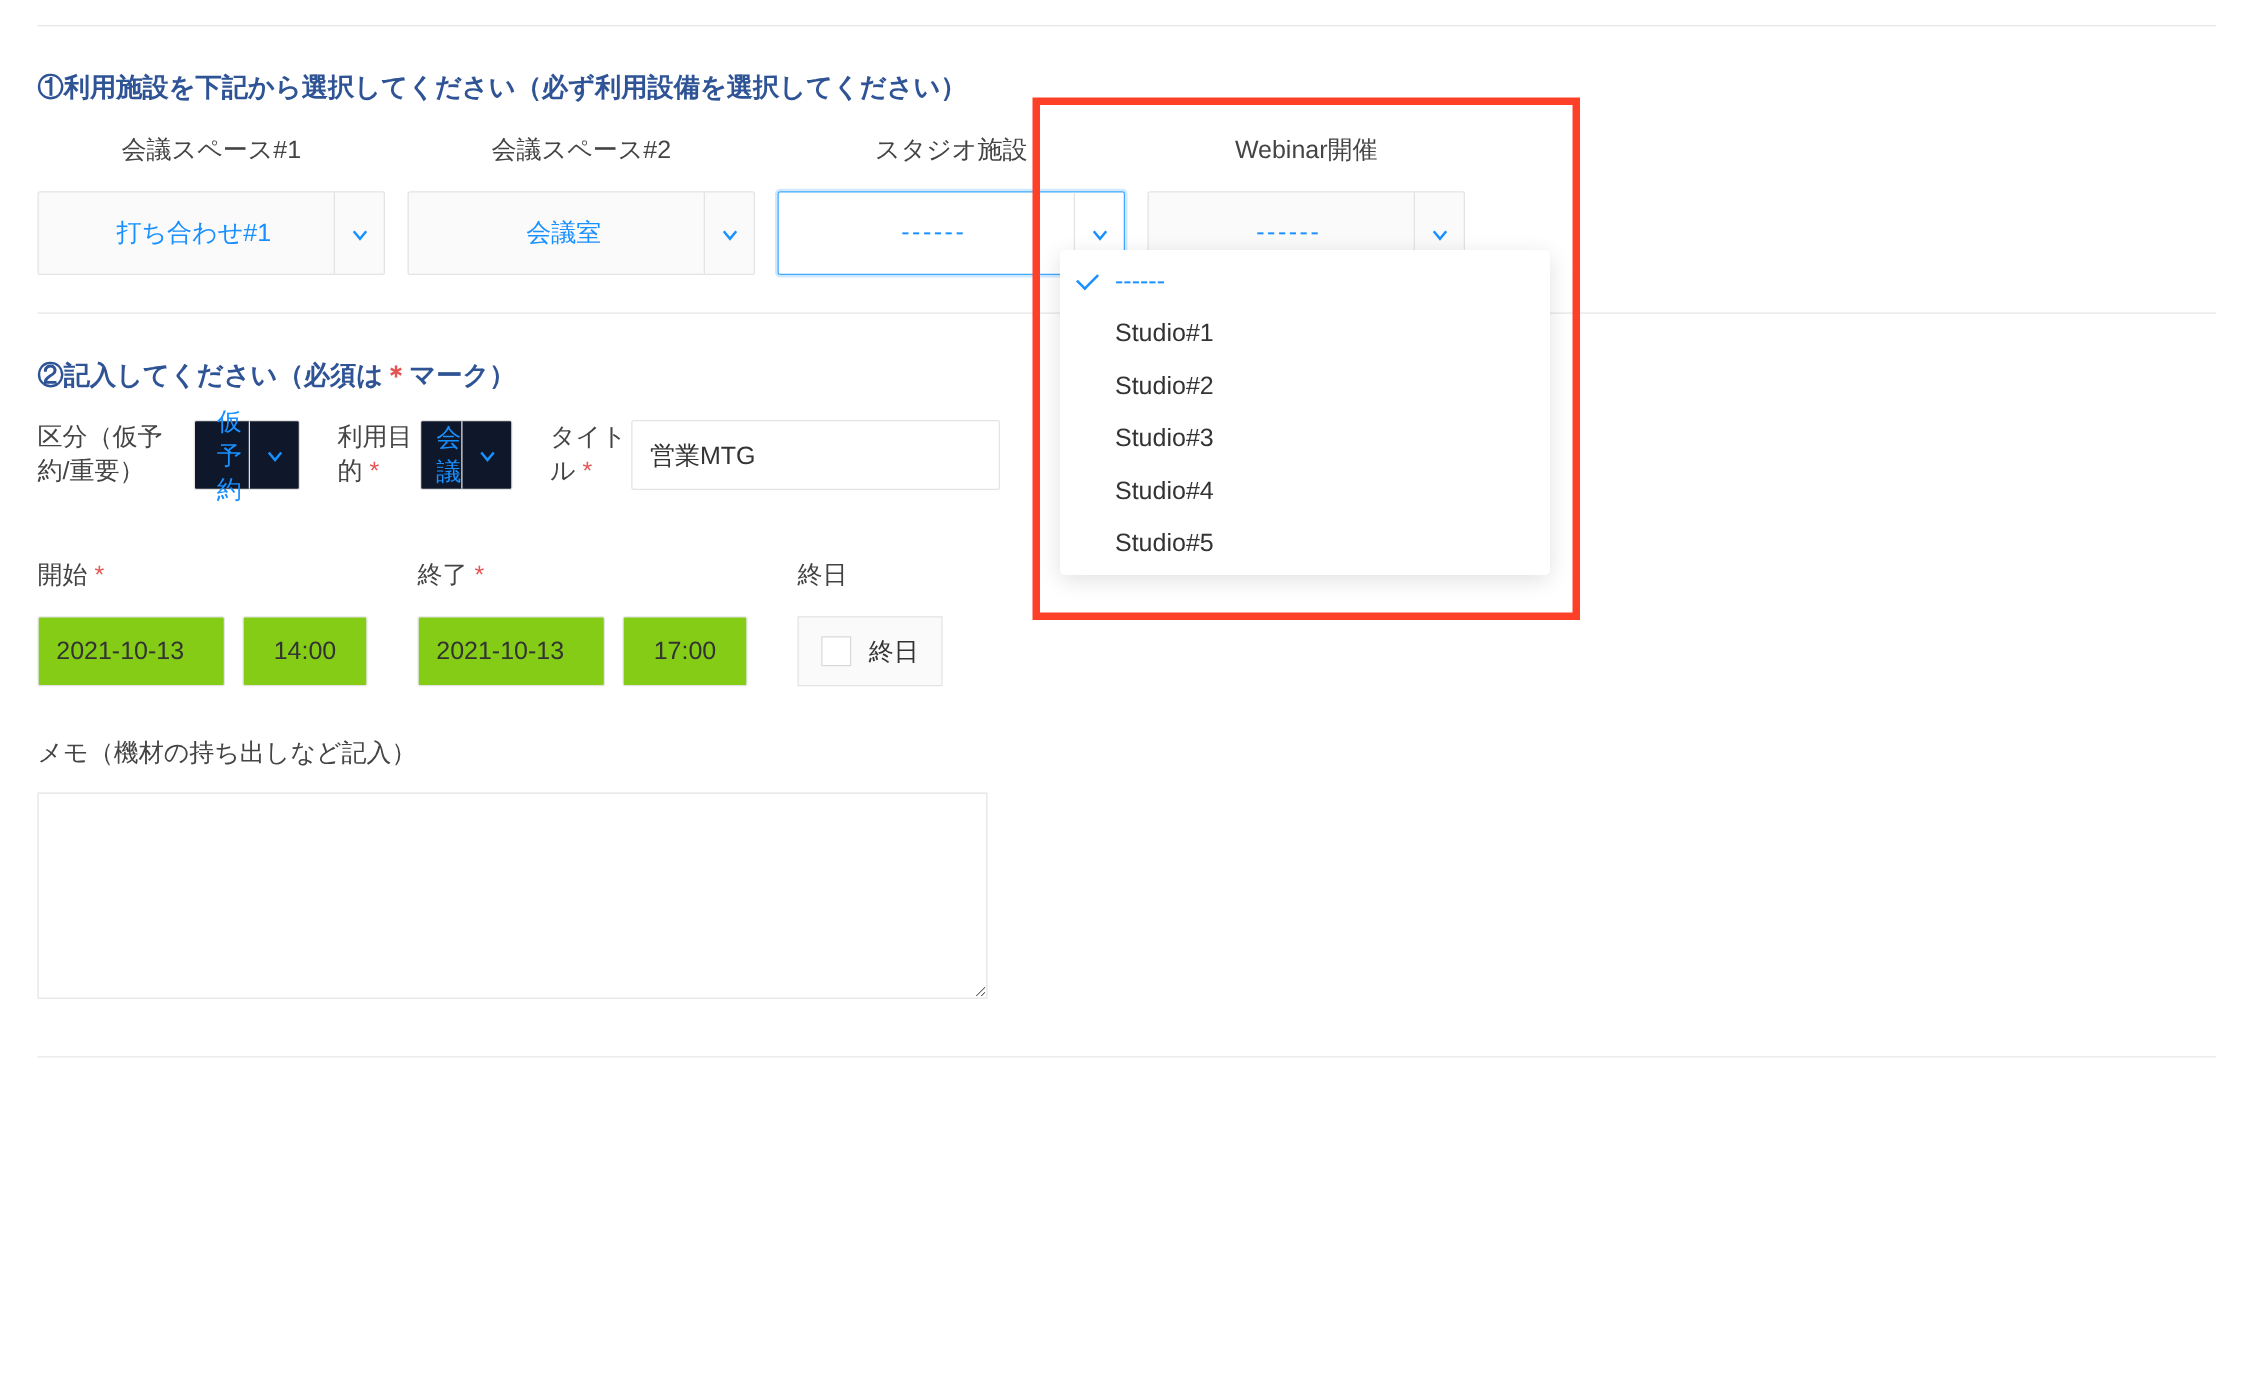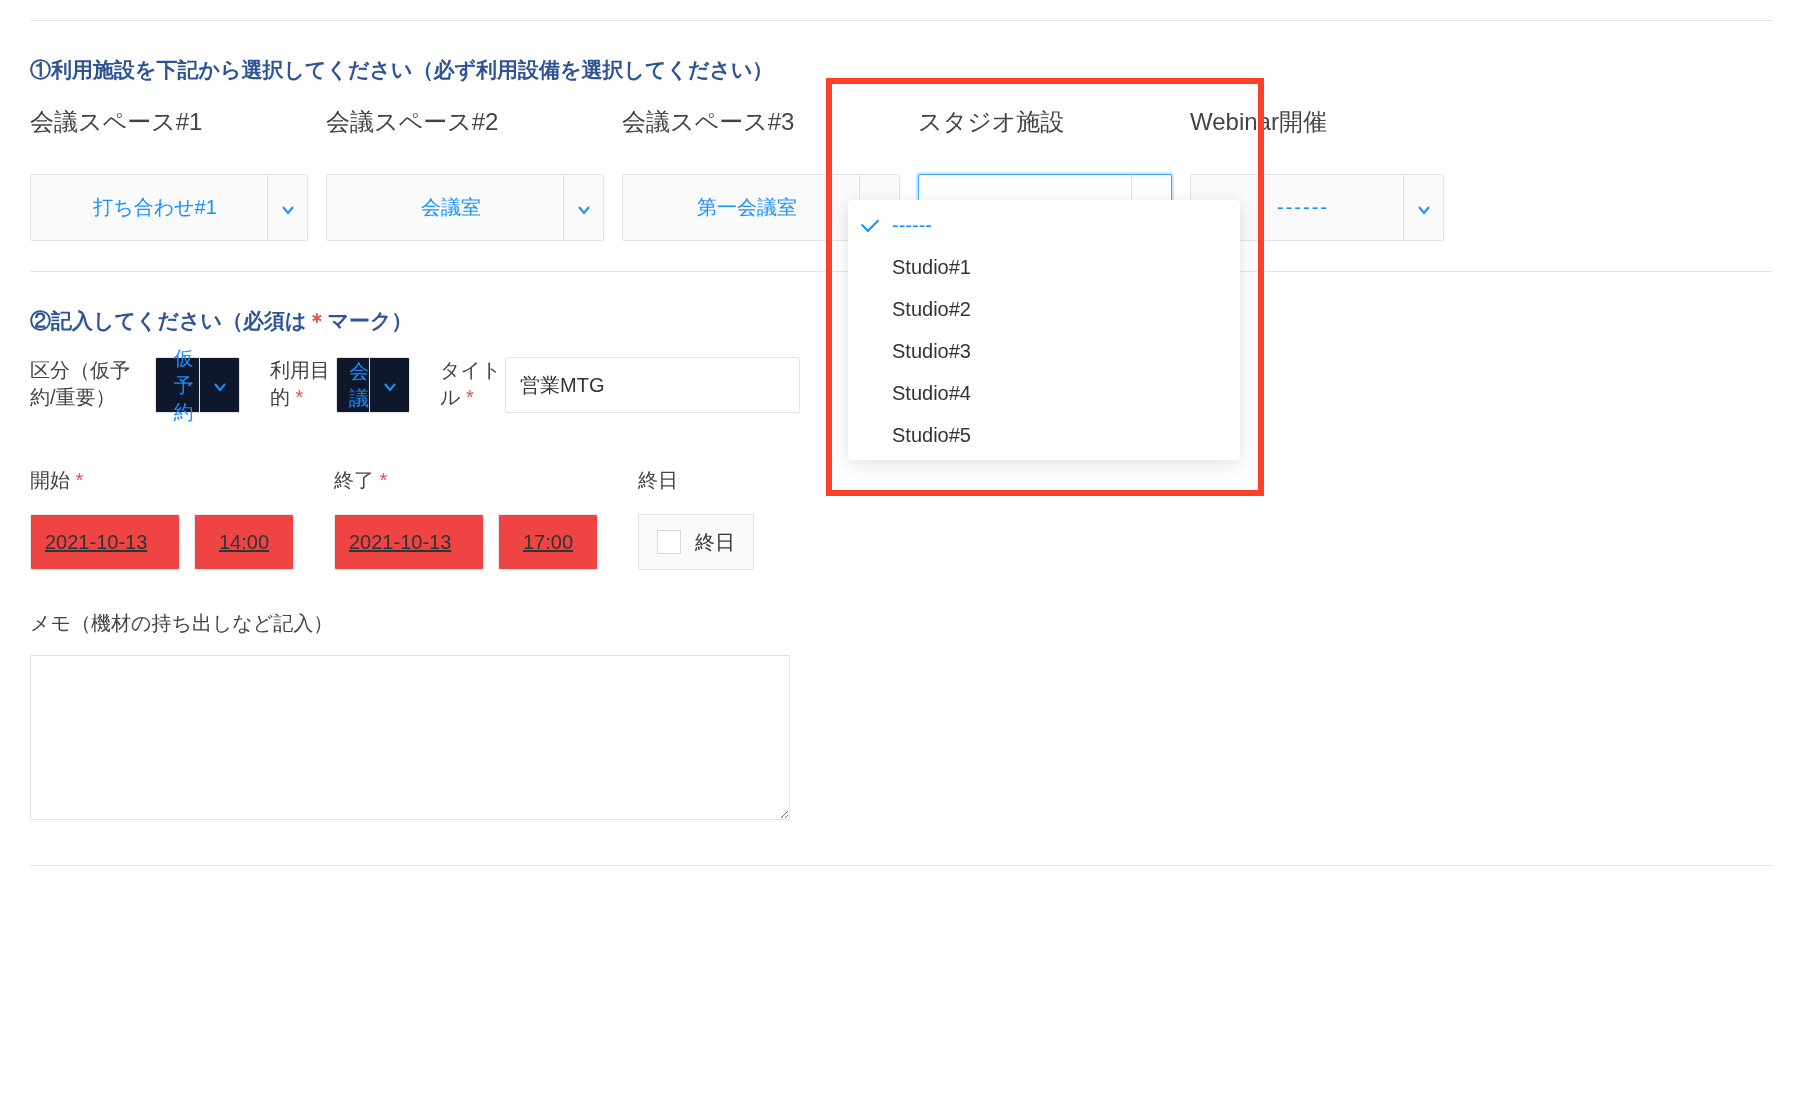--- a/index.html
+++ b/index.html
@@ -31,23 +31,24 @@
 
   
   .facility-row {
     display: grid;
     grid-template-columns: 278px 278px 278px 254px 254px;
     column-gap: 18px;
     margin-bottom: 30px;
   }
   .facility-col { }
   .facility-label {
-    font-size: 24px;
+    font-size: 20px;
     color: #444;
-    margin-bottom: 36px;
+    margin-bottom: 20px;
+    text-align: center;
   }
 
   .select {
     height: 67px;
     border: 1px solid #e4e4e4;
     background: #fafafa;
     border-radius: 2px;
     display: flex; align-items: center;
     padding: 0 12px;
     cursor: pointer;
@@ -111,21 +112,21 @@
     display: flex;
     gap: 30px;
     margin-top: 10px;
   }
   .form-field { display: flex; flex-direction: row; }
   .form-label { font-size: 20px; color:#444; margin-bottom: 20px; }
 
   .dt-row { display:flex; gap:40px; margin-top: 36px; }
   .dt-field { display:flex; flex-direction:column; }
   .dt-pair { display:flex; gap:14px; }
-  .dt-pair .text-input { background:#ef4444;text-decoration:underline; }
+  .dt-pair .text-input { background:#84cc16; }
 
   .checkbox-wrap {
     display:flex; align-items:center; gap:14px;
     height:56px;
     border:1px solid #e4e4e4; background:#fafafa;
     padding: 0 18px;
   }
   .checkbox-box {
     width:24px; height:24px; background:#fff; border:1px solid #d9d9d9;
   }
@@ -208,31 +209,20 @@
       <div class="select">
         <span class="value">会議室</span>
         <span class="arrow-box">
           <span class="chev"><svg viewBox="0 0 16 16">
                 <polyline points="3,5 8,11 13,5"></polyline>
               </svg></span>
         </span>
       </div>
     </div>
 
-    <div class="facility-col">
-      <div class="facility-label">会議スペース#3</div>
-      <div class="select">
-        <span class="value">第一会議室</span>
-        <span class="arrow-box">
-          <span class="chev"><svg viewBox="0 0 16 16">
-                <polyline points="3,5 8,11 13,5"></polyline>
-              </svg></span>
-        </span>
-      </div>
-    </div>
 
     <div class="facility-col">
       <div class="facility-label">スタジオ施設</div>
       <div class="select active" id="studio-select">
         <span class="value placeholder">------</span>
         <span class="arrow-box">
           <span class="chev"><svg viewBox="0 0 16 16">
                 <polyline points="3,5 8,11 13,5"></polyline>
               </svg></span>
         </span>

